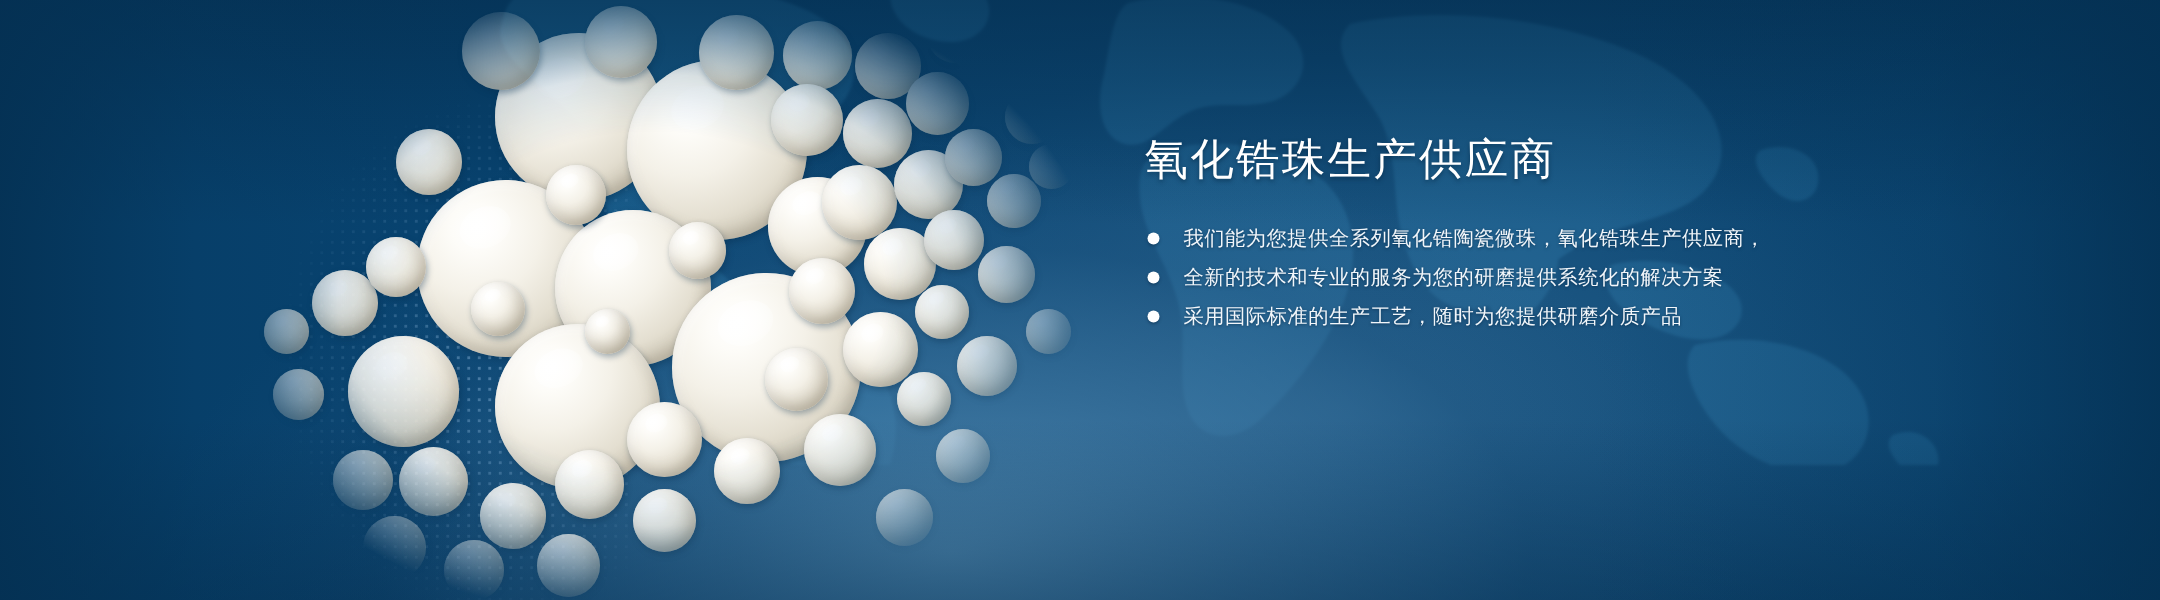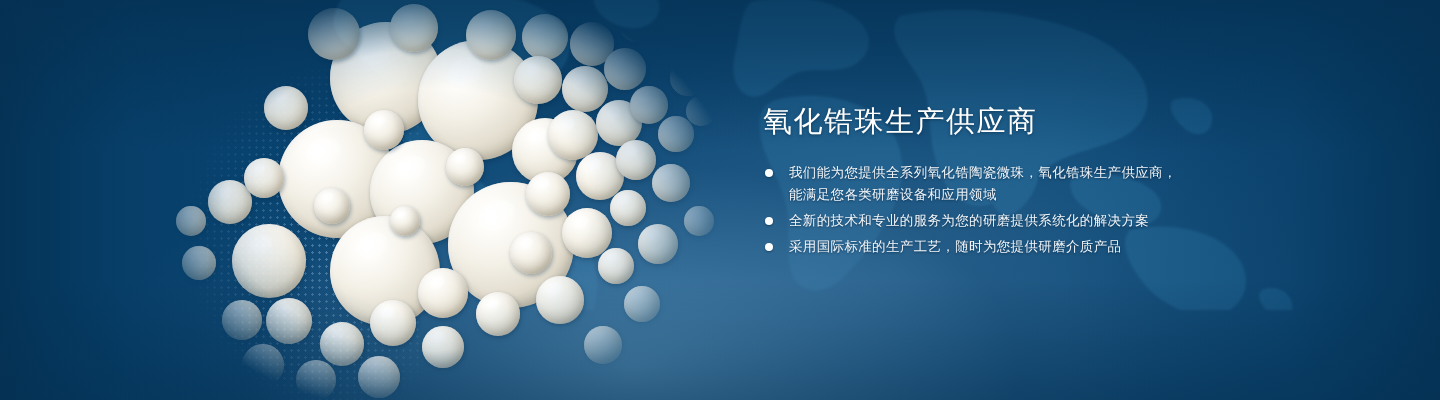--- a/index.html
+++ b/index.html
@@ -100,21 +100,21 @@
     height: 23%;
     border-radius: 50%;
     background: radial-gradient(ellipse at 40% 40%, rgba(255,255,255,0.96) 0%, rgba(255,255,255,0.45) 55%, rgba(255,255,255,0) 100%);
     transform: rotate(-22deg);
   }
 
   
   .copy {
     position: absolute;
     left: 763px;
-    top: 102px;
+    top: 88px;
     width: 620px;
   }
   .headline {
     color: #ffffff;
     font-size: 29px;
     line-height: 38px;
     letter-spacing: 1.5px;
     font-weight: 400;
     margin: 0 0 22px 0;
     text-shadow: 0 1px 3px rgba(3,34,60,0.55);
@@ -256,21 +256,20 @@
 
   <div class="copy">
 
     <h1 class="headline">氧化锆珠生产供应商</h1>
 
     <ul class="bullets">
 
       <li class="bullet">
         <span class="dot"></span>
         <span class="line">我们能为您提供全系列氧化锆陶瓷微珠，氧化锆珠生产供应商，</span>
-        <span class="line">能满足您各类研磨设备和应用领域</span>
       </li>
 
       <li class="bullet">
         <span class="dot"></span>
         <span class="line">全新的技术和专业的服务为您的研磨提供系统化的解决方案</span>
       </li>
 
       <li class="bullet">
         <span class="dot"></span>
         <span class="line">采用国际标准的生产工艺，随时为您提供研磨介质产品</span>

